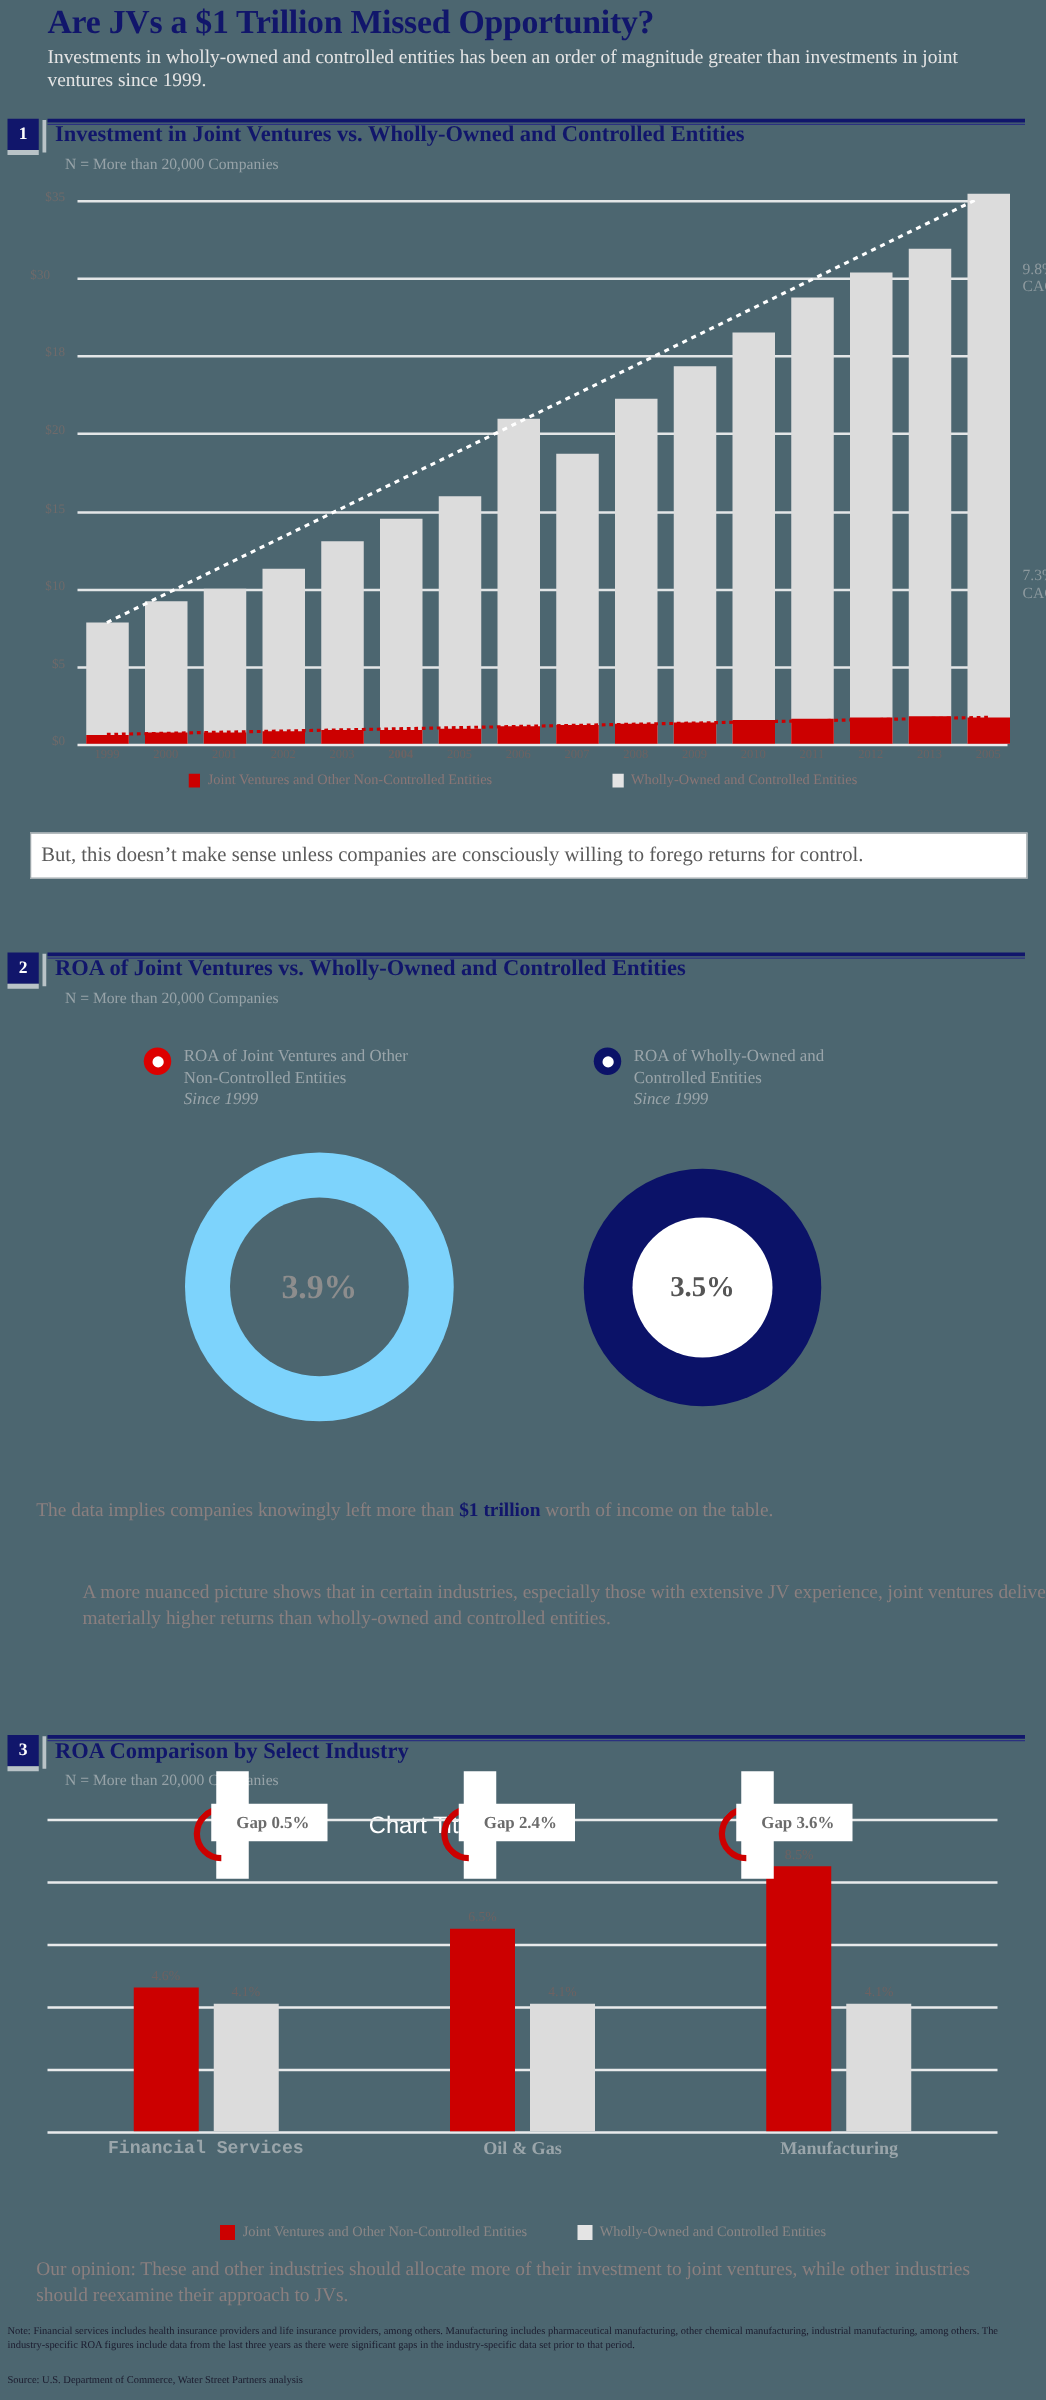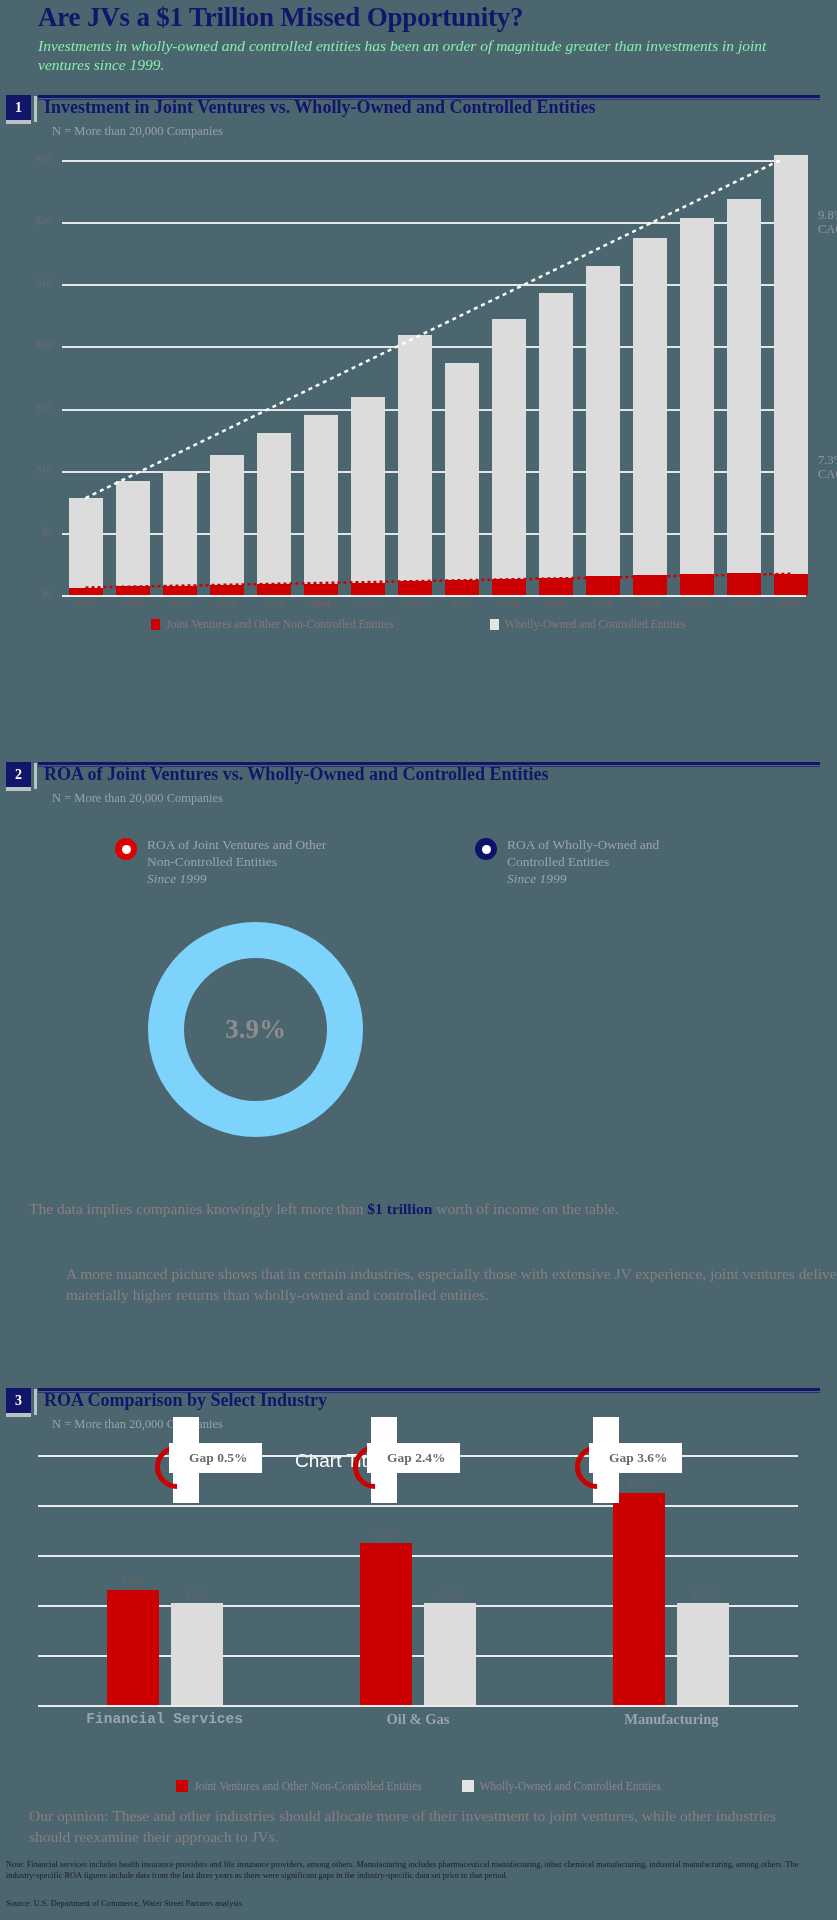--- a/index.html
+++ b/index.html
@@ -14,21 +14,21 @@
   .page{position:relative;width:837px;height:1920px;}
 
   
   .hdr-title{
     position:absolute;left:38px;top:2px;
     font-size:27px;font-weight:bold;color:#11166b;
     letter-spacing:-.2px;
   }
   .hdr-sub{
     position:absolute;left:38px;top:36px;width:760px;
-    font-size:15.5px;line-height:19px;color:#86efac;font-style:italic;
+    font-size:15.5px;line-height:19px;color:#e5e5e5;
   }
 
   
   .sec{position:absolute;left:0;width:837px;}
   .sec-rule{position:absolute;left:38px;top:0;width:782px;height:3px;background:#11166b;}
   .sec-rule2{position:absolute;left:38px;top:4px;width:782px;height:1px;background:#2b3180;}
   .sec-num{
     position:absolute;left:6px;top:0px;width:25px;height:25px;
     background:#11166b;color:#ffffff;font-size:14px;font-weight:bold;
     display:flex;align-items:center;justify-content:center;
@@ -138,21 +138,21 @@
 
   <div id="chart1">
 
     <div id="c1-yticks">
         <div class="c1-ytick" style="top: 438px; left: 18px; width: 34px;">$0</div>
         <div class="c1-ytick" style="top: 375.857px; left: 18px; width: 34px;">$5</div>
         <div class="c1-ytick" style="top: 313.714px; left: 18px; width: 34px;">$10</div>
         <div class="c1-ytick" style="top: 251.571px; left: 18px; width: 34px;">$15</div>
         <div class="c1-ytick" style="top: 189.429px; left: 18px; width: 34px;">$20</div>
         <div class="c1-ytick" style="top: 127.286px; left: 18px; width: 34px;">$18</div>
-        <div class="c1-ytick" style="top: 65.1429px; left: 18px; width: 34px;">$30</div>
+        <div class="c1-ytick" style="top: 65.1429px; left: 6px; width: 34px;">$30</div>
         <div class="c1-ytick" style="top: 3px; left: 18px; width: 34px;">$35</div>
       </div>
     <div id="c1-grids">
         <div class="c1-grid" style="top: 382.857px;"></div>
         <div class="c1-grid" style="top: 320.714px;"></div>
         <div class="c1-grid" style="top: 258.571px;"></div>
         <div class="c1-grid" style="top: 196.429px;"></div>
         <div class="c1-grid" style="top: 134.286px;"></div>
         <div class="c1-grid" style="top: 72.1429px;"></div>
         <div class="c1-grid" style="top: 10px;"></div>
@@ -263,20 +263,21 @@
         <span class="sw sw-red"></span>
         <span>Joint Ventures and Other Non-Controlled Entities</span>
       </div>
       <div class="lg">
         <span class="sw sw-grey"></span>
         <span>Wholly-Owned and Controlled Entities</span>
       </div>
     </div>
   </div>
 
+  <div class="quote">But, this doesn’t make sense unless companies are consciously willing to forego returns for control.</div>
 
   <div class="sec" style="top:762px;">
     <div class="sec-rule"></div>
     <div class="sec-rule2"></div>
     <div class="sec-num">2</div>
     <div class="sec-numtail"></div>
     <div class="sec-bar"></div>
     <div class="sec-title">ROA of Joint Ventures vs. Wholly-Owned and Controlled Entities</div>
     <div class="sec-n">N = More than 20,000 Companies</div>
   </div>
@@ -294,20 +295,23 @@
       <i></i>
     </div>
   <div class="roa-key" style="left:507px;top:836px;width:230px;">
     <div>ROA of Wholly-Owned and</div>
     <div>Controlled Entities</div>
     <div class="since">Since 1999</div>
   </div>
 
   <div class="donut" style="left:148px;top:922px;width:215px;height:215px;background:#7dd3fc;">
     <div class="hole" style="width:143px;height:143px;background:#4c6670;">3.9%</div>
+  </div>
+  <div class="donut" style="left:467px;top:935px;width:190px;height:190px;background:#0b1268;">
+    <div class="hole" style="width:112px;height:112px;background:#ffffff;font-size:23px;color:#555;">3.5%</div>
   </div>
 
   <div class="body-text" style="left:29px;top:1198px;width:780px;">
     <span>The data implies companies knowingly left more than </span><b>$1 trillion</b><span> worth of income on the table.</span>
   </div>
   <div class="body-text" style="left:29px;top:1263px;width:790px;margin-left:37px;">A more nuanced picture shows that in certain industries,  especially those with extensive JV experience, joint ventures deliver materially higher returns than wholly-owned and controlled entities.</div>
 
   <div class="sec" style="top:1388px;">
     <div class="sec-rule"></div>
     <div class="sec-rule2"></div>

